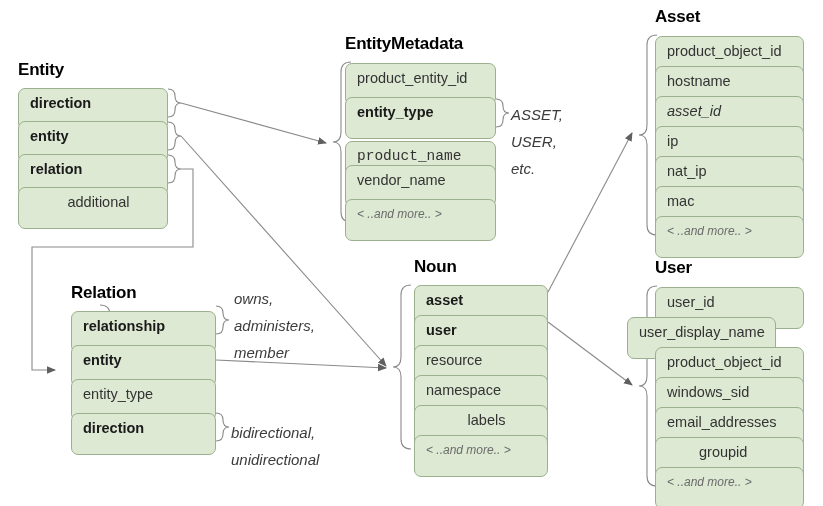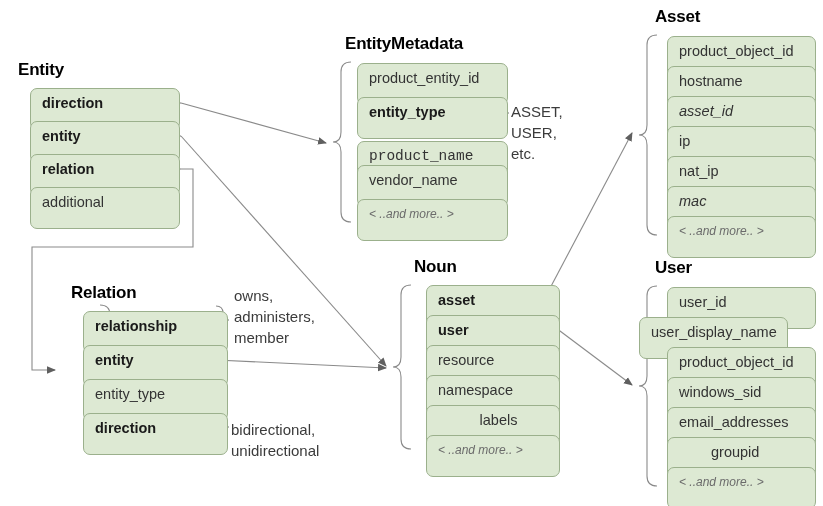--- a/index.html
+++ b/index.html
@@ -29,34 +29,34 @@
     background:#dde9d3;
     border:1px solid #9bb08c;
     border-radius:7px;
     height:42px;
     line-height:28px;
     padding-left:11px;
     font-size:14.5px;
     color:#333333;
     white-space:nowrap;
     overflow:hidden;
-    margin-left:12px;
   }
   .field.bold{font-weight:bold;color:#1a1a1a;}
   .field.more{
     font-style:italic;
     color:#6b6b6b;
     font-size:12px;
   }
   .note{
     position:absolute;
     font-size:15px;
     color:#3b3b3b;
-    line-height:21px;
+    line-height:27px;
     white-space:pre;
+    font-style:italic;
   }
 </style>
 </head>
 <body>
 
 <div id="stage">
 
   <svg class="svg-layer" viewBox="0 0 823 506" xmlns="http://www.w3.org/2000/svg">
     <defs>
       <marker id="ah" markerWidth="9" markerHeight="9" refX="8" refY="4.2" orient="auto" markerUnits="userSpaceOnUse">
@@ -99,21 +99,21 @@
 
       <path d="M657,286 q-10,0 -10,10 v80 q0,10 -8,10 q8,0 8,10 v80 q0,10 10,10" stroke="#8a8a8a"></path>
     </g>
   </svg>
 
   <div class="group">
     <div class="group-title" style="left:18px;top:60px;">Entity</div>
     <div class="field bold" style="left:18px;top:88px;width:150px;">direction</div>
     <div class="field bold" style="left:18px;top:121px;width:150px;">entity</div>
     <div class="field bold" style="left:18px;top:154px;width:150px;">relation</div>
-    <div class="field" style="left:18px;top:187px;width:150px;">additional</div>
+    <div class="field" style="left:18px;top:187px;width:150px;text-align:center;">additional</div>
   </div>
 
   <div class="group">
     <div class="group-title" style="left:345px;top:34px;">EntityMetadata</div>
     <div class="field" style="left:345px;top:63px;width:151px;">product_entity_id</div>
     <div class="field bold" style="left:345px;top:97px;width:151px;">entity_type</div>
     <div class="field" style="left:345px;top:141px;width:151px;font-family:Liberation Mono, monospace;">product_name</div>
     <div class="field" style="left:345px;top:165px;width:151px;">vendor_name</div>
     <div class="field more" style="left:345px;top:199px;width:151px;">&lt; ..and more.. &gt;</div>
   </div>
@@ -122,21 +122,21 @@
 USER,
 etc.</div>
 
   <div class="group">
     <div class="group-title" style="left:655px;top:7px;">Asset</div>
     <div class="field" style="left:655px;top:36px;width:149px;">product_object_id</div>
     <div class="field" style="left:655px;top:66px;width:149px;">hostname</div>
     <div class="field" style="left:655px;top:96px;width:149px;font-style:italic;">asset_id</div>
     <div class="field" style="left:655px;top:126px;width:149px;">ip</div>
     <div class="field" style="left:655px;top:156px;width:149px;">nat_ip</div>
-    <div class="field" style="left:655px;top:186px;width:149px;font-style:italic;">mac</div>
+    <div class="field" style="left:655px;top:186px;width:149px;">mac</div>
     <div class="field more" style="left:655px;top:216px;width:149px;">&lt; ..and more.. &gt;</div>
   </div>
 
   <div class="group">
     <div class="group-title" style="left:71px;top:283px;">Relation</div>
     <div class="field bold" style="left:71px;top:311px;width:145px;">relationship</div>
     <div class="field bold" style="left:71px;top:345px;width:145px;">entity</div>
     <div class="field" style="left:71px;top:379px;width:145px;">entity_type</div>
     <div class="field bold" style="left:71px;top:413px;width:145px;">direction</div>
   </div>

